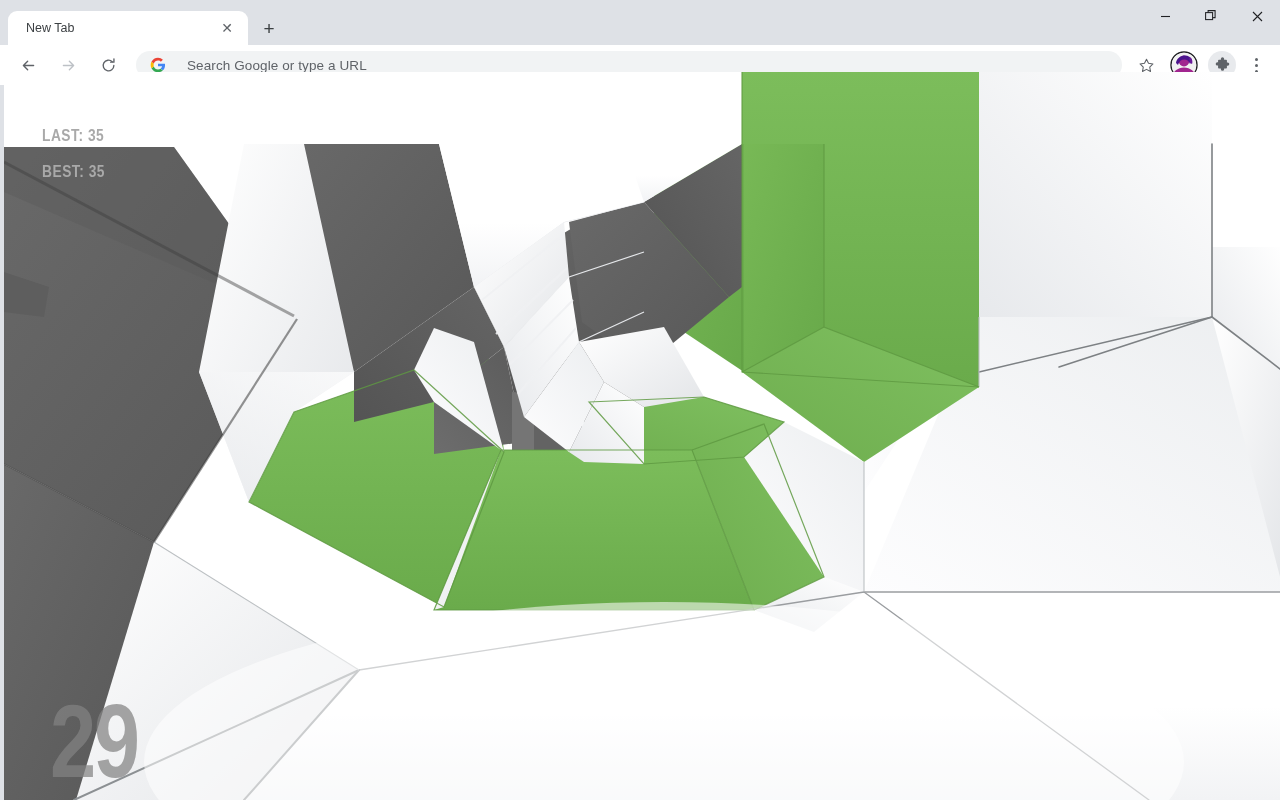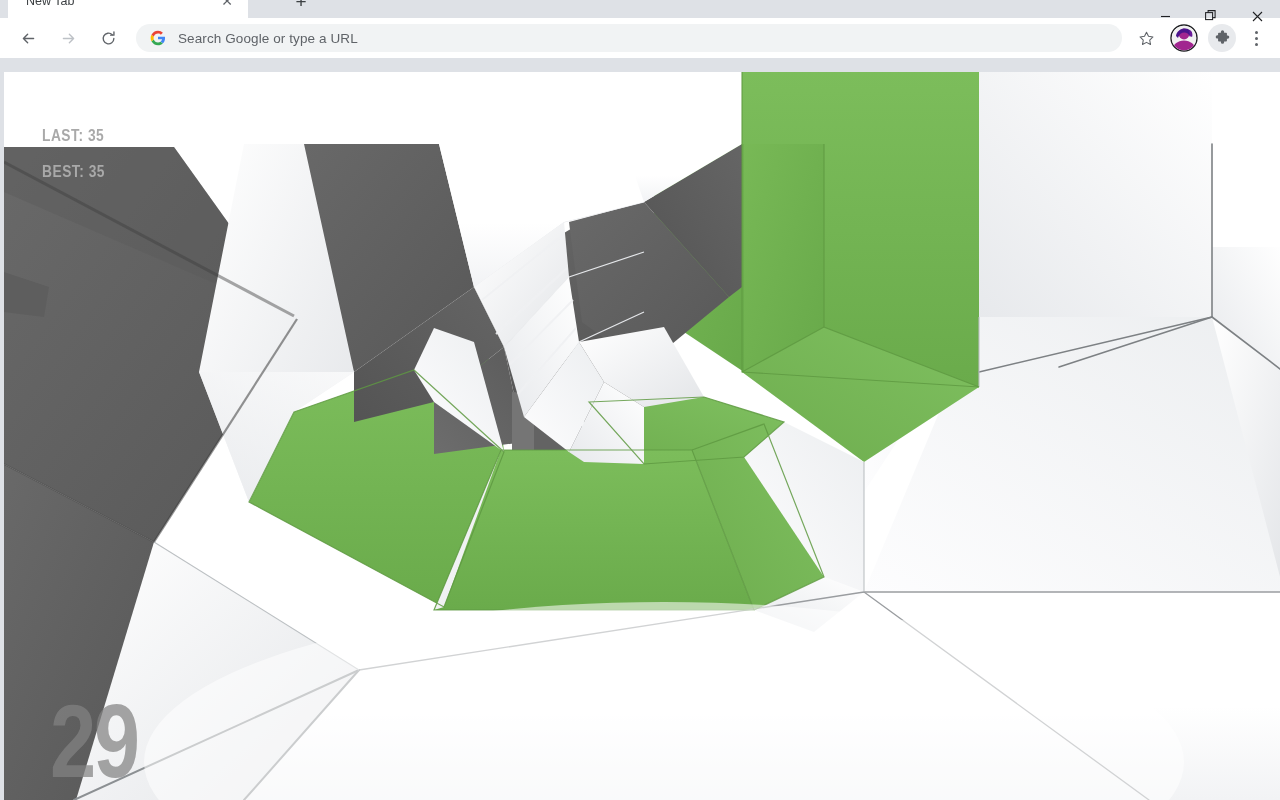--- a/index.html
+++ b/index.html
@@ -8,22 +8,22 @@
     width: 1280px; height: 800px;
     overflow: hidden;
     font-family: "Liberation Sans", sans-serif;
     background: #dee1e6;
   }
 
   
   #browser { width: 1280px; height: 800px; position: relative; }
 
   .tabstrip {
-    height: 18px; background: #dee1e6;
-    display: flex; align-items: flex-end; position: relative; gap: 32px;
+    height: 45px; background: #dee1e6;
+    display: flex; align-items: flex-end; position: relative;
   }
   .tab {
     margin-left: 8px;
     width: 240px; height: 34px;
     background: #ffffff;
     border-radius: 9px 9px 0 0;
     display: flex; align-items: center;
     padding: 0 10px 0 18px;
     position: relative;
   }
@@ -62,21 +62,21 @@
     display: flex; align-items: center; justify-content: center;
     border-radius: 50%;
   }
   .navbtn svg { display: block; }
   .omnibox {
     flex: 1; height: 28px; margin: 0 6px 0 8px;
     background: #f1f3f4; border-radius: 14px;
     display: flex; align-items: center; padding: 0 14px;
   }
   .omnibox-text {
-    font-size: 13.5px; color: #5f6368; margin-left: 12px;
+    font-size: 13.5px; color: #5f6368; margin-left: 21px;
     letter-spacing: .1px;
   }
   .gicon { width: 16px; height: 16px; flex: none; }
   .tb-icon {
     width: 30px; height: 30px; margin: 0 3px;
     display: flex; align-items: center; justify-content: center;
     border-radius: 50%;
   }
   .avatar-wrap {
     width: 30px; height: 30px; margin: 0 5px;

